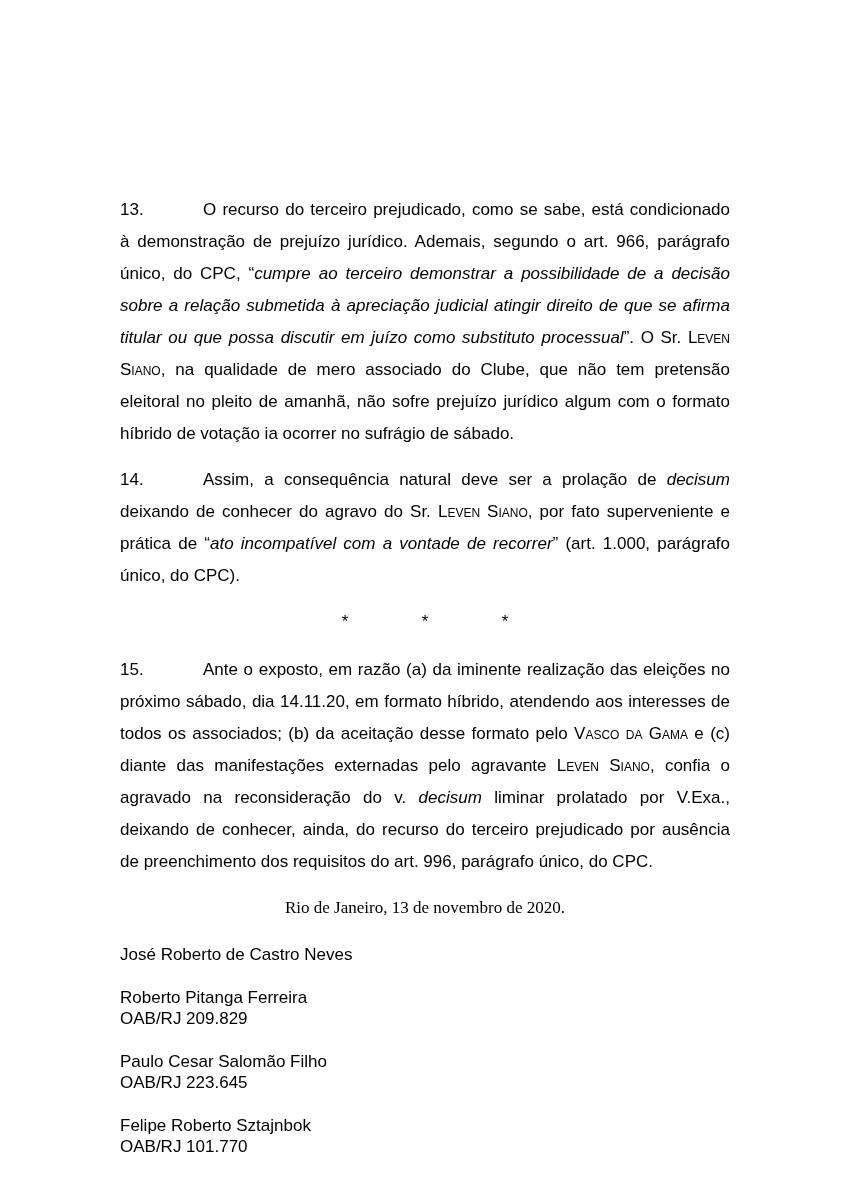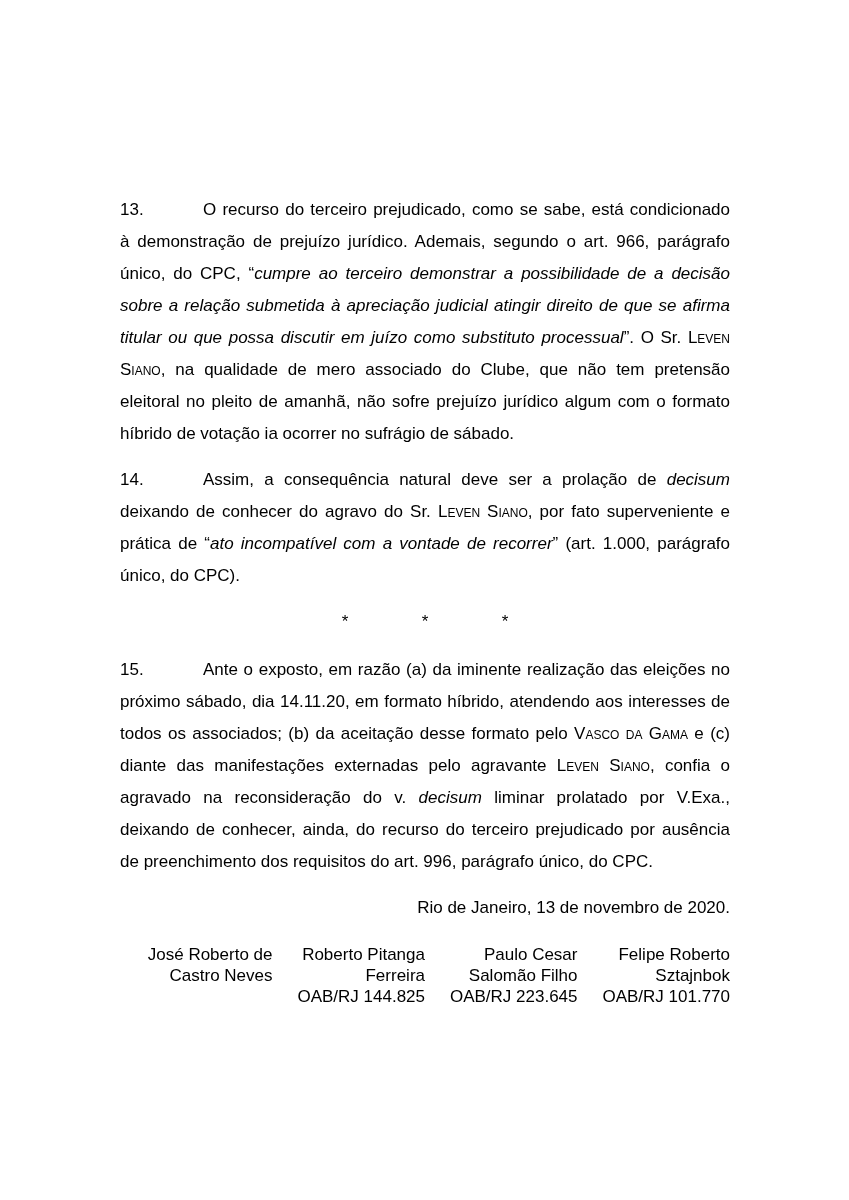--- a/index.html
+++ b/index.html
@@ -37,28 +37,29 @@
     text-align: center;
     margin: 0 0 16px 0;
     letter-spacing: 0;
   }
   .stars span {
     display: inline-block;
     width: 80px;
     text-align: center;
   }
   .dateline {
-    text-align: right;
+    text-align: center;
     margin: 0 0 20px 0;
+    font-family: Liberation Serif, serif;
   }
   .signatures {
     display: grid;
-    grid-template-columns: 1fr 1fr 1fr 1fr;
+    grid-template-columns: 1fr;
     row-gap: 22px;
-    text-align: right;
+    text-align: left;
     line-height: 21px;
   }
 </style>
 </head>
 <body>
 
 <div class="page">
 
   <p class="para"><span class="para-num">13.</span><span><span>O recurso do terceiro prejudicado, como se sabe, está condicionado à demonstração de prejuízo jurídico. Ademais, segundo o art. 966, parágrafo único, do CPC, “</span><span class="seg-italic">cumpre ao terceiro demonstrar a possibilidade de a decisão sobre a relação submetida à apreciação judicial atingir direito de que se afirma titular ou que possa discutir em juízo como substituto processual</span><span>”. O Sr. </span><span class="seg-smallcaps">Leven Siano</span><span>, na qualidade de mero associado do Clube, que não tem pretensão eleitoral no pleito de amanhã, não sofre prejuízo jurídico algum com o formato híbrido de votação ia ocorrer no sufrágio de sábado.</span></span></p>
 
@@ -71,21 +72,21 @@
   <p class="para"><span class="para-num">15.</span><span><span>Ante o exposto, em razão (a) da iminente realização das eleições no próximo sábado, dia 14.11.20, em formato híbrido, atendendo aos interesses de todos os associados; (b) da aceitação desse formato pelo </span><span class="seg-smallcaps">Vasco da Gama</span><span> e (c) diante das manifestações externadas pelo agravante </span><span class="seg-smallcaps">Leven Siano</span><span>, confia o agravado na reconsideração do v. </span><span class="seg-italic">decisum</span><span> liminar prolatado por V.Exa., deixando de conhecer, ainda, do recurso do terceiro prejudicado por ausência de preenchimento dos requisitos do art. 996, parágrafo único, do CPC.</span></span></p>
 
   <p class="dateline">Rio de Janeiro, 13 de novembro de 2020.</p>
 
   <div class="signatures">
     <div class="sig">
       <div class="sig-name">José Roberto de Castro Neves</div>
     </div>
     <div class="sig">
       <div class="sig-name">Roberto Pitanga Ferreira</div>
-      <div class="sig-oab">OAB/RJ 144.825</div>
+      <div class="sig-oab">OAB/RJ 209.829</div>
     </div>
     <div class="sig">
       <div class="sig-name">Paulo Cesar Salomão Filho</div>
       <div class="sig-oab">OAB/RJ 223.645</div>
     </div>
     <div class="sig">
       <div class="sig-name">Felipe Roberto Sztajnbok</div>
       <div class="sig-oab">OAB/RJ 101.770</div>
     </div>
   </div>

